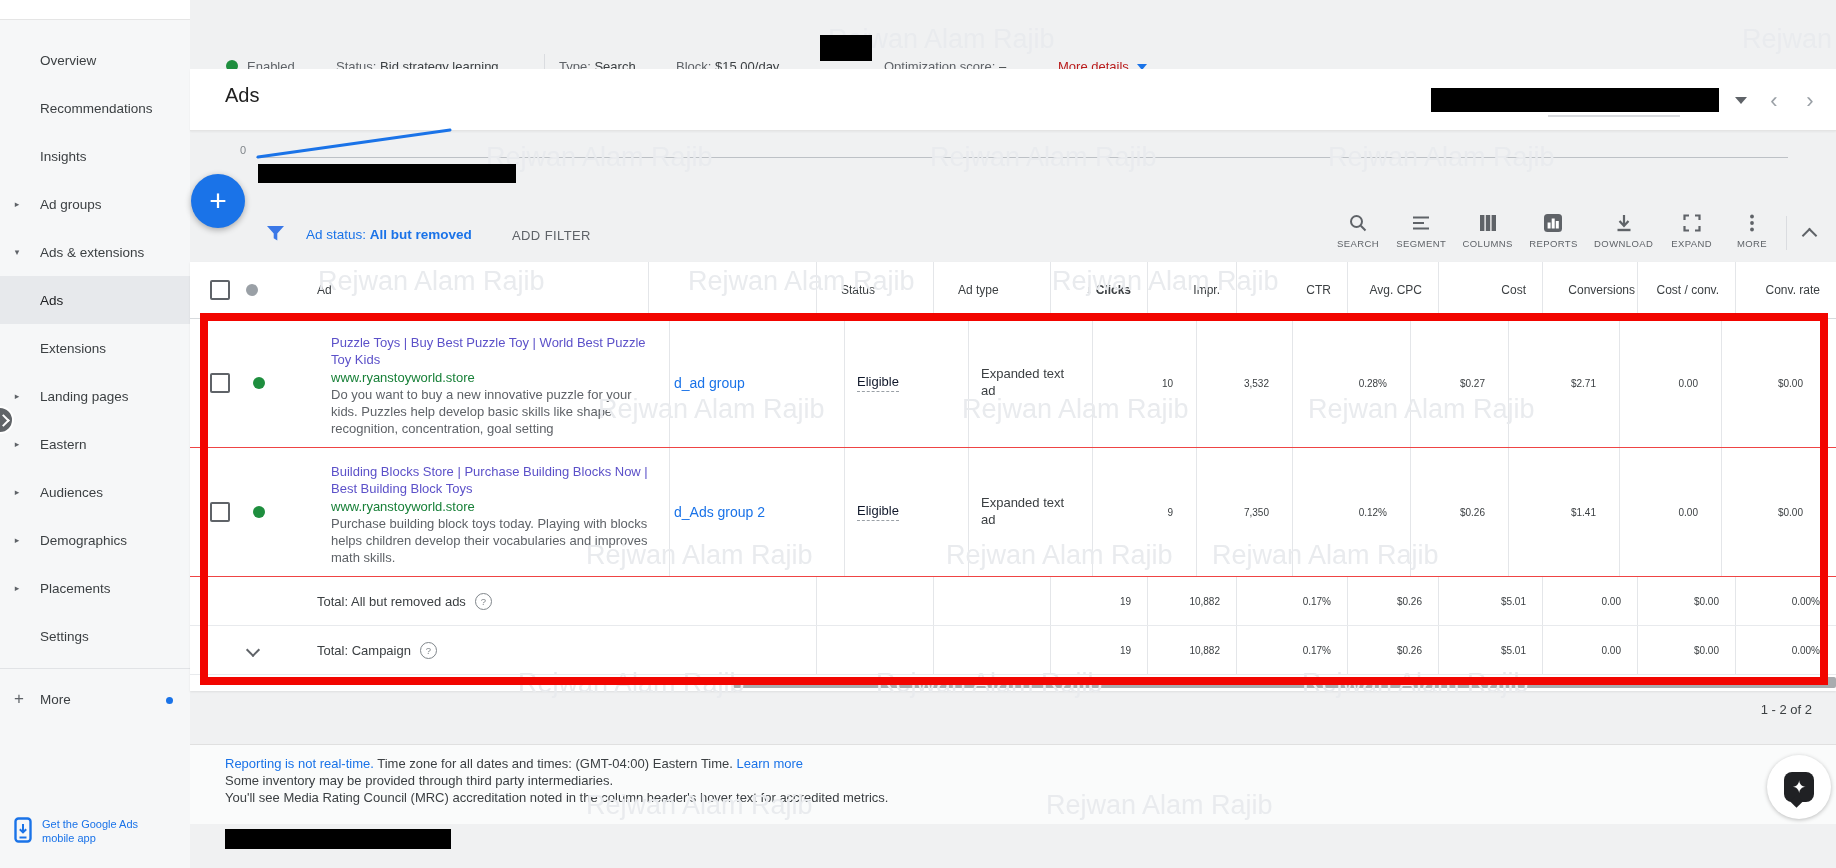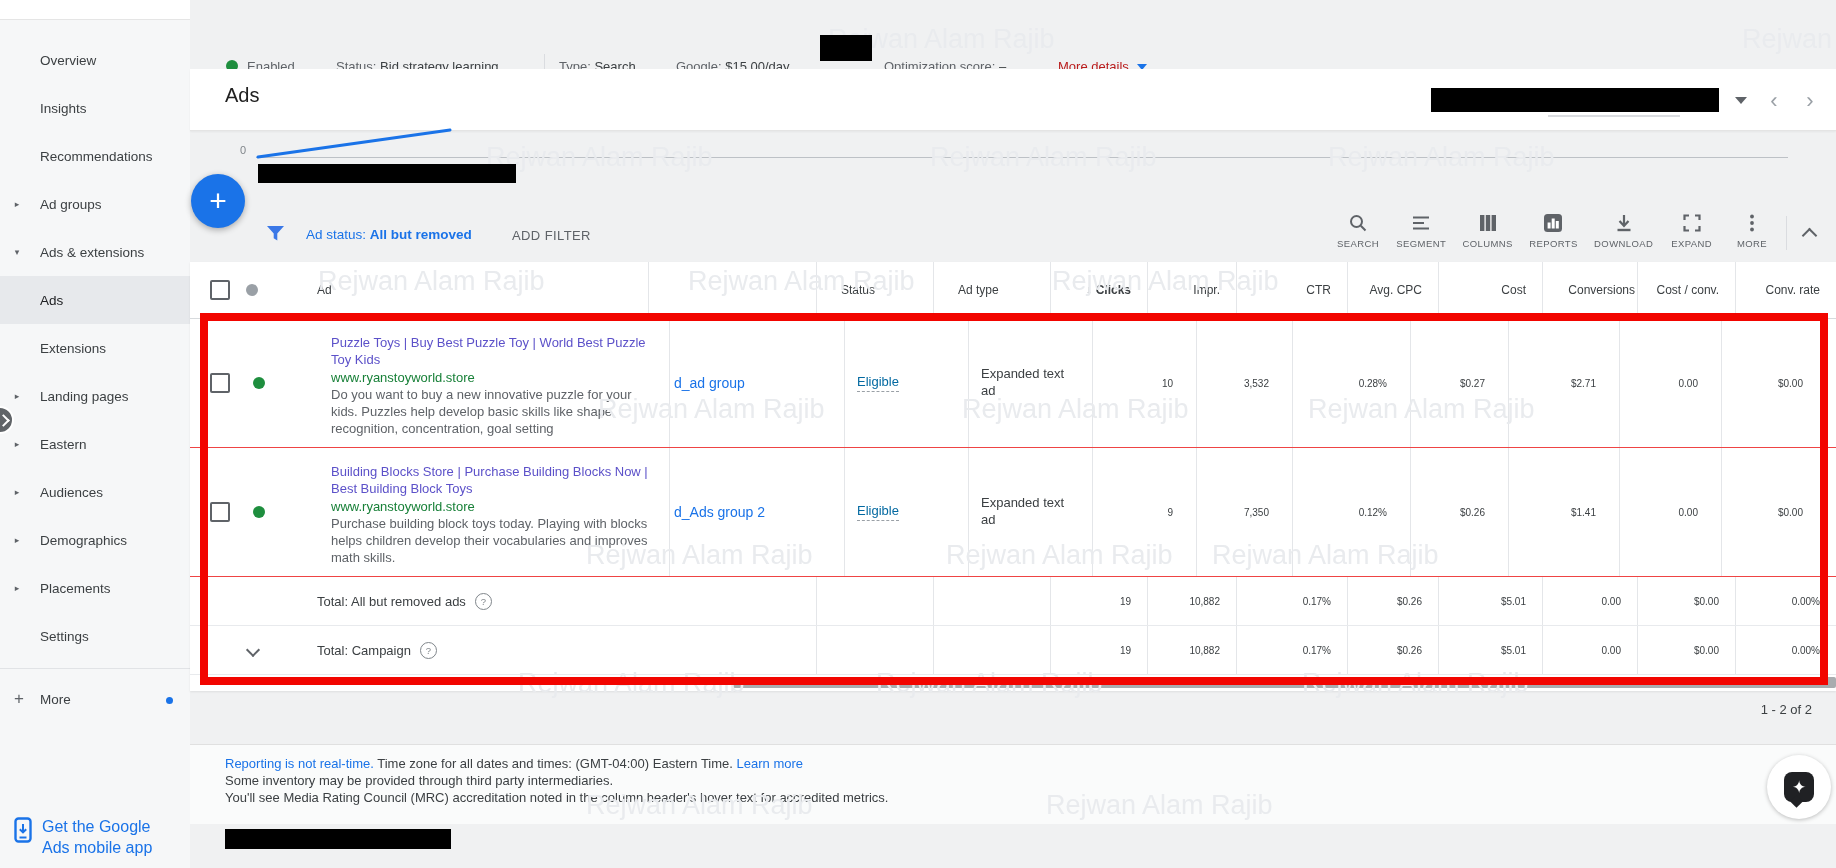--- a/index.html
+++ b/index.html
@@ -15,21 +15,21 @@
   .sb-item{position:relative;height:48px;display:flex;align-items:center;font-size:13.5px;color:#3c4043;cursor:pointer;}
   .sb-arrow{position:absolute;left:9px;width:16px;text-align:center;font-size:9px;color:#5f6368;}
   .sb-label{margin-left:40px;white-space:nowrap;}
   .sb-item.sel{background:#e7e9ec;color:#202124;}
   .sb-divider{height:1px;background:#e1e3e6;margin:8px 0;}
   .sb-more{position:relative;height:44px;display:flex;align-items:center;font-size:13.5px;color:#3c4043;cursor:pointer;}
   .sb-plus{position:absolute;left:14px;font-size:17px;color:#5f6368;font-weight:400;}
   .sb-more .sb-label{margin-left:40px;}
   .notif-dot{position:absolute;left:166px;top:20px;width:7px;height:7px;border-radius:50%;background:#1a73e8;}
   .sb-promo{position:absolute;left:14px;top:797px;display:flex;align-items:flex-start;cursor:pointer;}
-  .sb-promo-label{margin-left:10px;width:112px;font-size:16px;line-height:1.3;color:#1a73e8;}
+  .sb-promo-label{margin-left:10px;width:112px;font-size:11px;line-height:1.3;color:#1a73e8;}
   .nav-toggle{position:absolute;left:-14px;top:406px;width:28px;height:28px;border-radius:50%;
     background:#606468;border:2px solid #fff;z-index:20;cursor:pointer;display:flex;align-items:center;justify-content:center;padding:0;}
   .chev{display:inline-block;width:7px;height:7px;border-right:2px solid #fff;border-bottom:2px solid #fff;}
   .chev-right{transform:rotate(-45deg);margin-left:6px;}
 
   
   .main{position:absolute;left:190px;top:0;width:1646px;height:868px;background:#f0f1f2;}
 
   
   .status-bar{position:absolute;left:0;top:20px;width:1646px;height:49px;background:#f0f1f2;font-size:13px;}
@@ -90,21 +90,21 @@
   .r-total{height:48px;border-bottom:1px solid #e8eaed;font-size:13px;color:#3c4043;}
   .checkbox{width:16px;height:16px;border:2px solid #5f6368;border-radius:2px;background:#fff;margin-left:22px;cursor:pointer;}
   .dot-gray{width:12px;height:12px;border-radius:50%;background:#9aa0a6;margin-left:8px;}
   .dot-green{width:12px;height:12px;border-radius:50%;background:#1e8e3e;margin-left:8px;}
   .cell-c{justify-content:flex-start;}
   .ad-cell{display:block;padding:15px 12px 0 33px;font-size:13px;line-height:1.33;}
   .ad-title{color:#5c51c9;cursor:pointer;}
   .ad-url{color:#188038;}
   .ad-desc{color:#5f6368;}
   .adgroup-link{padding-left:4px;font-size:14px;color:#1a73e8;cursor:pointer;white-space:nowrap;}
-  .status-val{margin-left:12px;font-size:13px;color:#0369a1;border-bottom:1px dashed #9aa0a6;padding-bottom:2px;cursor:default;}
+  .status-val{margin-left:12px;font-size:13px;color:#0f172a;border-bottom:1px dashed #9aa0a6;padding-bottom:2px;cursor:default;}
   .adtype-val{margin-left:12px;font-size:13px;color:#3c4043;line-height:1.3;width:92px;}
   .total-label{margin-left:33px;white-space:nowrap;}
   .help-icon{display:inline-flex;align-items:center;justify-content:center;width:15px;height:15px;border:1.5px solid #80868b;border-radius:50%;font-size:9.5px;color:#80868b;margin-left:9px;cursor:pointer;flex:0 0 auto;}
   .hscroll{position:relative;height:16px;background:#fff;}
   .hscroll-thumb{position:absolute;left:542px;top:2px;width:1104px;height:11px;background:#a9acaf;border-radius:2px;cursor:pointer;}
 
   .pagination{position:absolute;right:24px;top:702px;font-size:13px;color:#3c4043;}
 
   
   .footer{position:absolute;left:0;top:744px;width:1646px;height:80px;background:#fafbfb;border-top:1px solid #e0e0e0;font-size:13px;color:#3c4043;}
@@ -132,25 +132,25 @@
   <div class="top-strip"></div>
 
   <aside class="sidebar">
     <div class="sb-list">
       <div class="sb-item">
         <span class="sb-arrow"></span>
         <span class="sb-label">Overview</span>
       </div>
       <div class="sb-item">
         <span class="sb-arrow"></span>
+        <span class="sb-label">Recommendations</span>
+      </div>
+      <div class="sb-item">
+        <span class="sb-arrow"></span>
         <span class="sb-label">Insights</span>
-      </div>
-      <div class="sb-item">
-        <span class="sb-arrow"></span>
-        <span class="sb-label">Recommendations</span>
       </div>
       <div class="sb-item">
         <span class="sb-arrow">▸</span>
         <span class="sb-label">Ad groups</span>
       </div>
       <div class="sb-item">
         <span class="sb-arrow">▾</span>
         <span class="sb-label">Ads &amp; extensions</span>
       </div>
       <div class="sb-item sel">
@@ -214,21 +214,21 @@
       <span class="st" style="left:146px">
         <span>Status:</span>
         <b class="dotted">Bid strategy learning</b>
       </span>
       <span class="st-divider"></span>
       <span class="st" style="left:369px">
         <span>Type:</span>
         <b>Search</b>
       </span>
       <span class="st" style="left:486px">
-        <span>Google:</span>
+        <span>Block:</span>
         <b>$15.00/day</b>
       </span>
       <span class="st" style="left:694px">
         <span>Optimization score:</span>
         <b>–</b>
       </span>
       <span class="st more-details" style="left:868px">
         <span>More details</span><span class="md-caret"></span>
       </span>
     </div>

